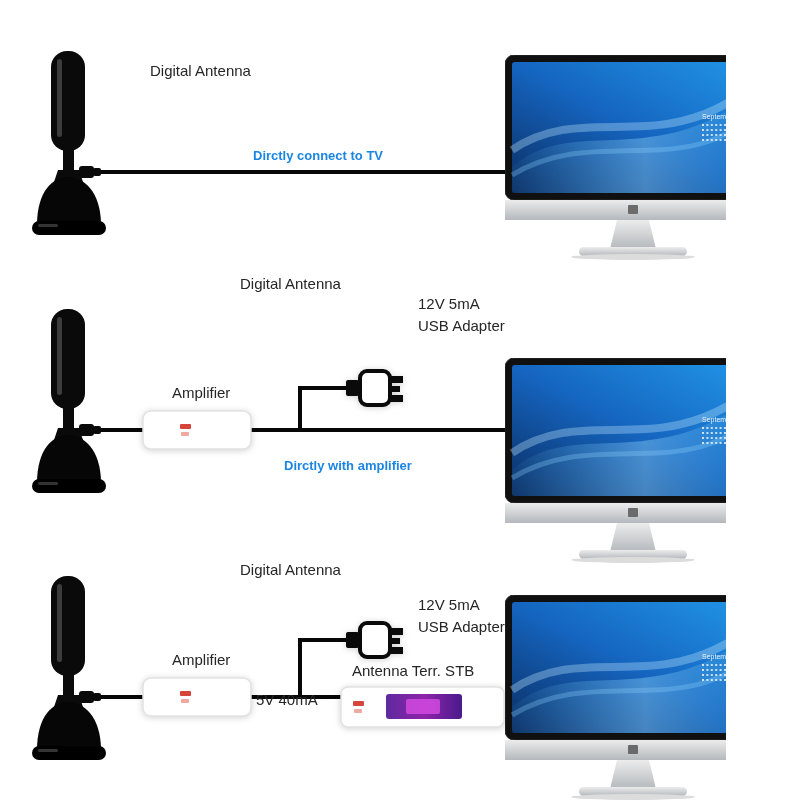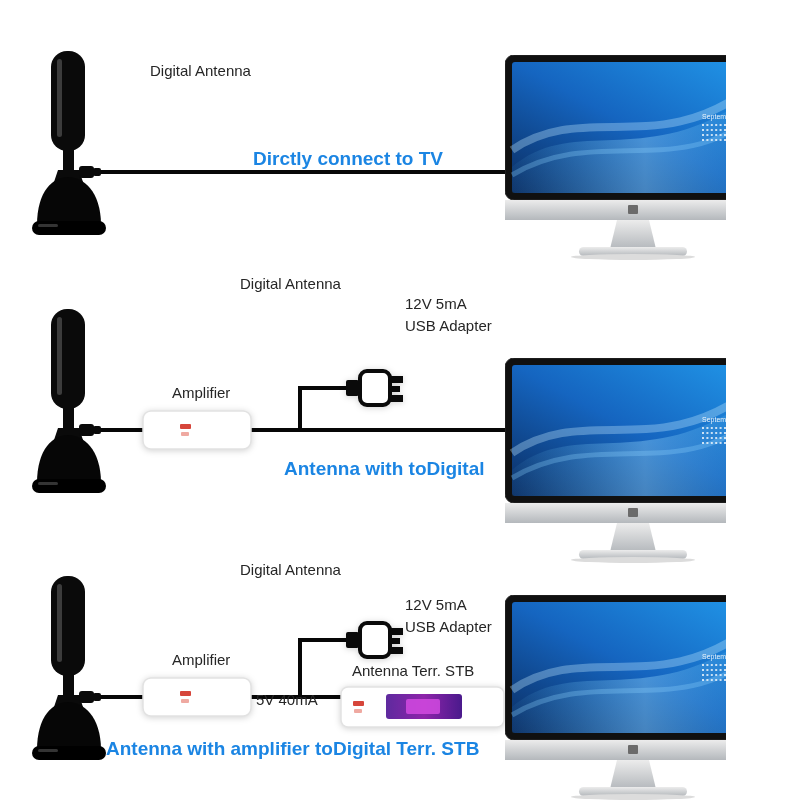--- a/index.html
+++ b/index.html
@@ -1,22 +1,22 @@
 <!DOCTYPE html>
 <html><head>
 <meta charset="utf-8">
 <style>
   html,body{margin:0;padding:0;background:#ffffff;}
   .canvas{
     position:relative;width:726px;height:800px;background:#ffffff;
     font-family:"Liberation Sans",sans-serif;overflow:hidden;
   }
   .label{position:absolute;font-size:15px;color:#262626;z-index:3;white-space:nowrap;}
-  .heading{position:absolute;font-size:19px;font-weight:bold;color:#1b85e3;z-index:3;white-space:nowrap;}
-  .small-label{position:absolute;font-size:15px;color:#262626;z-index:3;line-height:22px;}
+  .heading{position:absolute;font-size:13px;font-weight:bold;color:#1b85e3;z-index:3;white-space:nowrap;}
+  .small-label{position:absolute;font-size:15px;color:#262626;z-index:3;line-height:22px;margin-left:13px;}
   .wire{position:absolute;height:4px;background:#070707;z-index:1;}
   .wire-v{position:absolute;width:4px;background:#070707;z-index:1;}
   .part{position:absolute;z-index:2;}
   .boxshadow{filter:drop-shadow(0 1px 3px rgba(0,0,0,0.18));}
 </style>
 </head>
 <body>
 
 <div class="canvas">
 
@@ -130,21 +130,21 @@
   <svg class="part boxshadow" style="left:346px;top:363px" width="60" height="50">
       <use href="#sym-usb-plug"></use>
     </svg>
 
   <div class="label" style="left:172px;top:384px">Amplifier</div>
 
   <svg class="part boxshadow" style="left:142px;top:410px" width="110" height="40">
       <use href="#sym-amplifier"></use>
     </svg>
 
-  <div class="heading" style="left:284px;top:458px">Antenna with toDigital</div>
+  <div class="heading" style="left:284px;top:458px">Dirctly with amplifier</div>
 
   <svg class="part" style="left:505px;top:358px" width="256" height="205">
       <use href="#sym-monitor"></use>
     </svg>
 
   <div class="wire" style="left:95px;top:695px;width:250px"></div>
   <div class="wire-v" style="left:298px;top:638px;height:61px"></div>
   <div class="wire" style="left:298px;top:638px;width:50px"></div>
 
   <svg class="part" style="left:25px;top:574px" width="100" height="200">
@@ -169,19 +169,18 @@
   <svg class="part boxshadow" style="left:142px;top:677px" width="110" height="40">
       <use href="#sym-amplifier"></use>
     </svg>
 
   <svg class="part boxshadow" style="left:340px;top:686px" width="165" height="42">
       <use href="#sym-stb"></use>
     </svg>
 
   <div class="label" style="left:256px;top:691px">5V 40mA</div>
 
-  <div class="heading" style="left:106px;top:738px">Antenna with amplifier toDigital Terr. STB</div>
 
   <svg class="part" style="left:505px;top:595px" width="256" height="205">
       <use href="#sym-monitor"></use>
     </svg>
 
 </div>
 
 </body></html>

